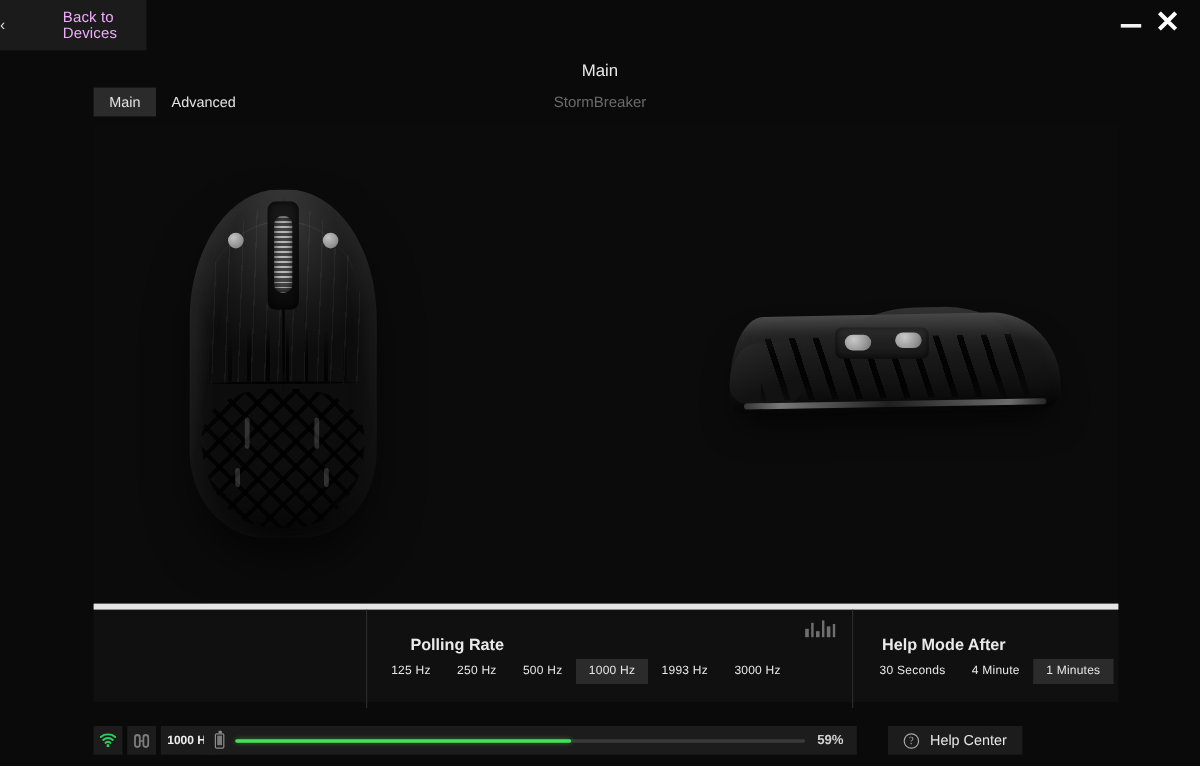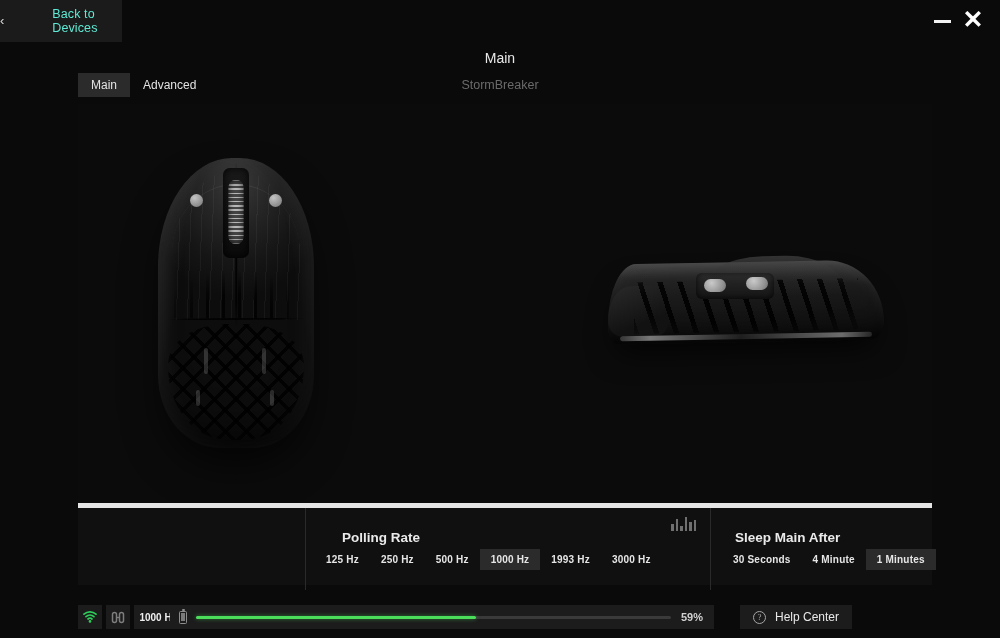--- a/index.html
+++ b/index.html
@@ -26,21 +26,21 @@
     background: #1b1b1b;
     display: flex; align-items: center; justify-content: center;
     gap: 4px;
     cursor: pointer;
   }
   .back-chev {
     color: #d8d8d8; font-size: 13px; line-height: 1;
     transform: translateY(-1px);
   }
   .back-label {
-    color: #5eead4; font-size: 12.5px; letter-spacing: .1px; padding-left: 44px;
+    color: #f0abfc; font-size: 12.5px; letter-spacing: .1px; padding-left: 44px;
   }
   .win-min {
     position: absolute; right: 47px; top: 10px;
     width: 22px; height: 22px; cursor: pointer;
     display: flex; align-items: center; justify-content: center;
   }
   .win-min i {
     display: block; width: 17px; height: 3px; background: #f2f2f2;
   }
   .win-close {
@@ -284,21 +284,21 @@
     font-size: 13.5px; font-weight: 700;
   }
   .seg-poll .seg-title { left: 36px; }
   .seg-sleep .seg-title { left: 24px; }
   .opt-row {
     position: absolute; top: 41px; display: flex; align-items: center;
   }
   .seg-poll .opt-row { left: 9px; }
   .seg-sleep .opt-row { left: 11px; }
   .opt {
-    padding: 5px 11px; font-size: 10px; font-weight: 700;
+    padding: 5px 11px; font-size: 10px; font-weight: 400;
     color: #e6e6e6; letter-spacing: .2px; cursor: pointer;
     white-space: nowrap;
   }
   .opt.sel { background: #2b2b2b; }
   .wave-icon {
     position: absolute; right: 14px; top: 7px;
     display: flex; align-items: flex-end; gap: 2px; height: 16px;
     opacity: .55;
   }
   .wave-icon i { display: block; width: 2.5px; background: #bdbdbd; }
@@ -451,21 +451,21 @@
         <i style="height:7px"></i>
           <i style="height:12px"></i>
           <i style="height:5px"></i>
           <i style="height:14px"></i>
           <i style="height:9px"></i>
           <i style="height:11px"></i>
       </div>
     </div>
 
     <div class="seg seg-sleep">
-      <div class="seg-title">Sleep Main After</div>
+      <div class="seg-title">Help Mode After</div>
       <div class="opt-row">
         <div class="opt">30 Seconds</div>
         <div class="opt">4 Minute</div>
         <div class="opt sel">1 Minutes</div>
       </div>
     </div>
 
   </div>
 
   <div class="bottombar">

